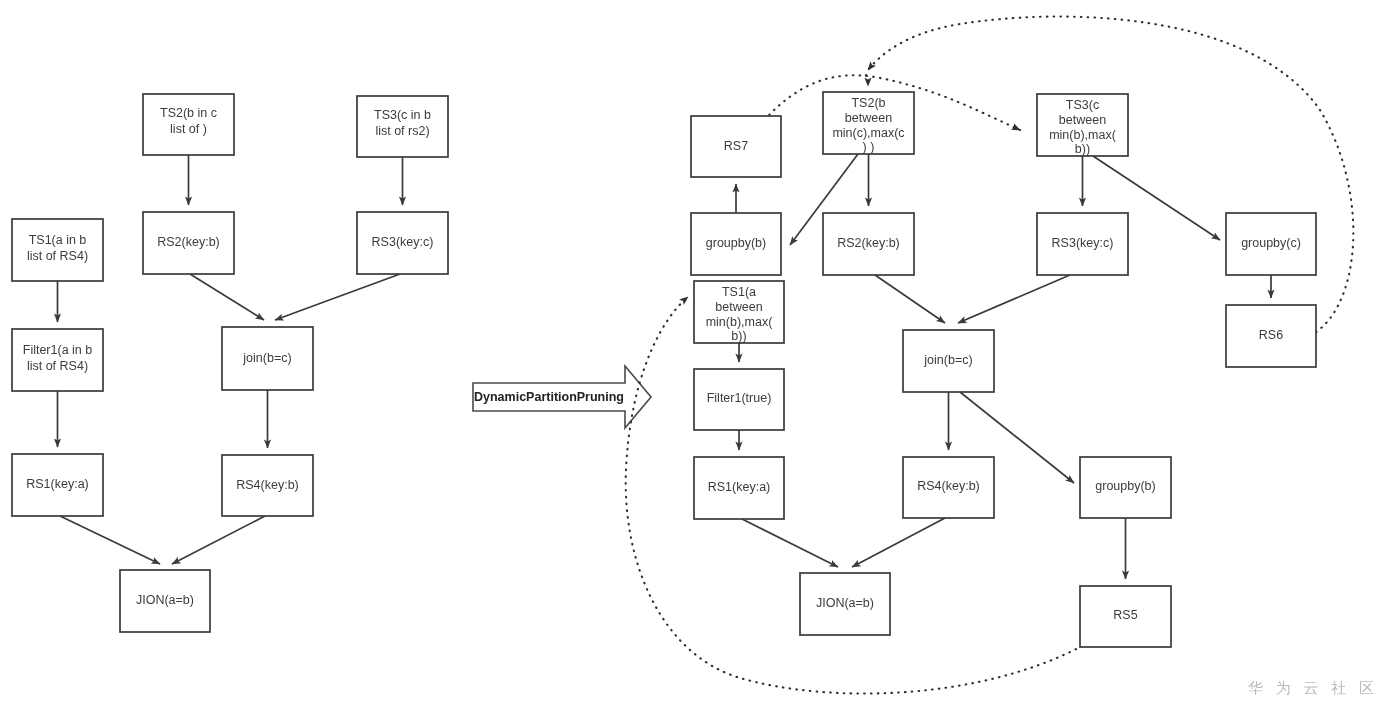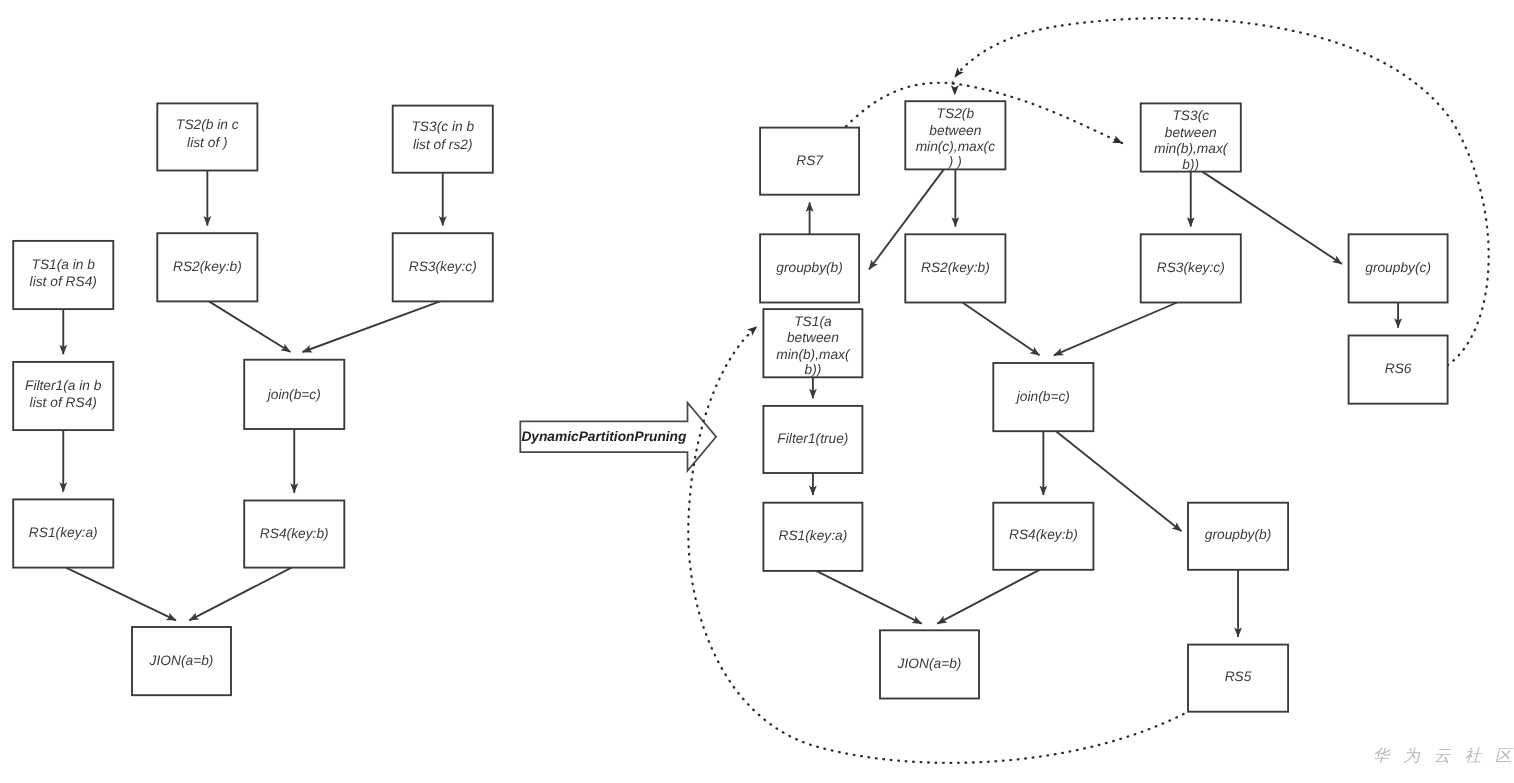--- a/index.html
+++ b/index.html
@@ -10,21 +10,20 @@
   body {
     width: 1376px;
     height: 712px;
     font-family: "Liberation Sans", sans-serif;
     overflow: hidden;
   }
   #diagram-root {
     position: relative;
     width: 1376px;
     height: 592px;
-    font-style: italic;
   }
   svg#diagram {
     display: block;
     width: 1376px;
     height: 712px;
   }
   .node-box {
     fill: #ffffff;
     stroke: #3a3a3a;
     stroke-width: 1.7;

